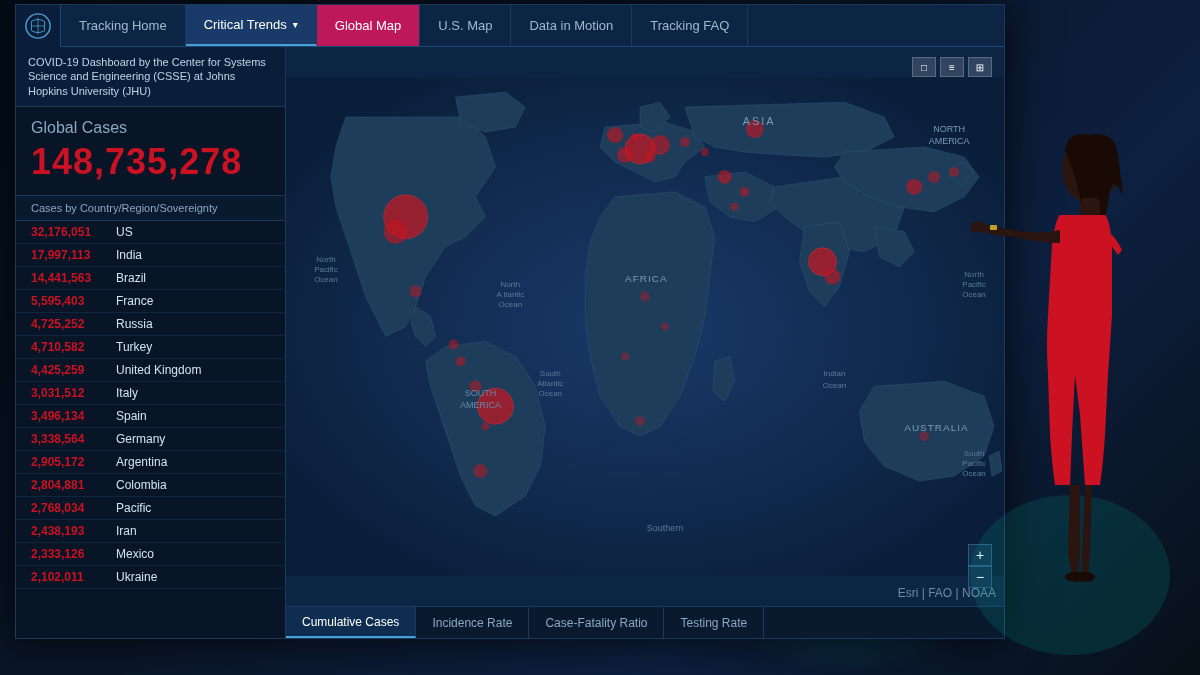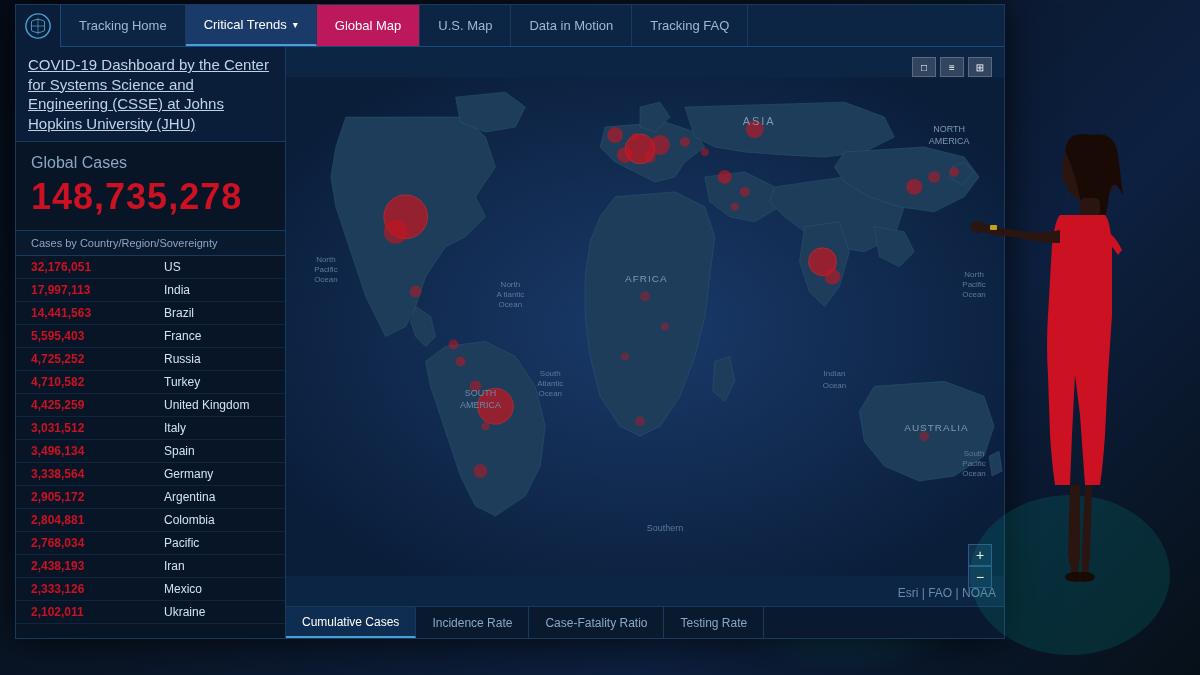--- a/index.html
+++ b/index.html
@@ -111,24 +111,23 @@
       border-right: 1px solid #1a3a5c;
       flex-shrink: 0;
       display: flex;
       flex-direction: column;
     }
 
     .dashboard-title {
       padding: 8px 12px;
       background: #0a1e3a;
       border-bottom: 1px solid #1a3a5c;
-      font-size: 15px;
+      font-size: 11px;
       color: #c0d4e8;
       line-height: 1.3;
-      text-decoration: underline;
     }
 
     .global-cases-section {
       padding: 12px 15px;
       border-bottom: 1px solid #1a3a5c;
     }
 
     .global-cases-label {
       font-size: 16px;
       color: #8aa8c4;
@@ -153,21 +152,20 @@
     .country-list {
       overflow-y: auto;
       flex: 1;
     }
 
     .country-item {
       display: flex;
       align-items: flex-start;
       padding: 4px 15px;
       border-bottom: 1px solid #0f2540;
-      gap: 48px;
     }
 
     .country-cases {
       color: #cc1122;
       font-size: 12px;
       font-weight: bold;
       width: 85px;
       flex-shrink: 0;
       font-variant-numeric: tabular-nums;
     }

